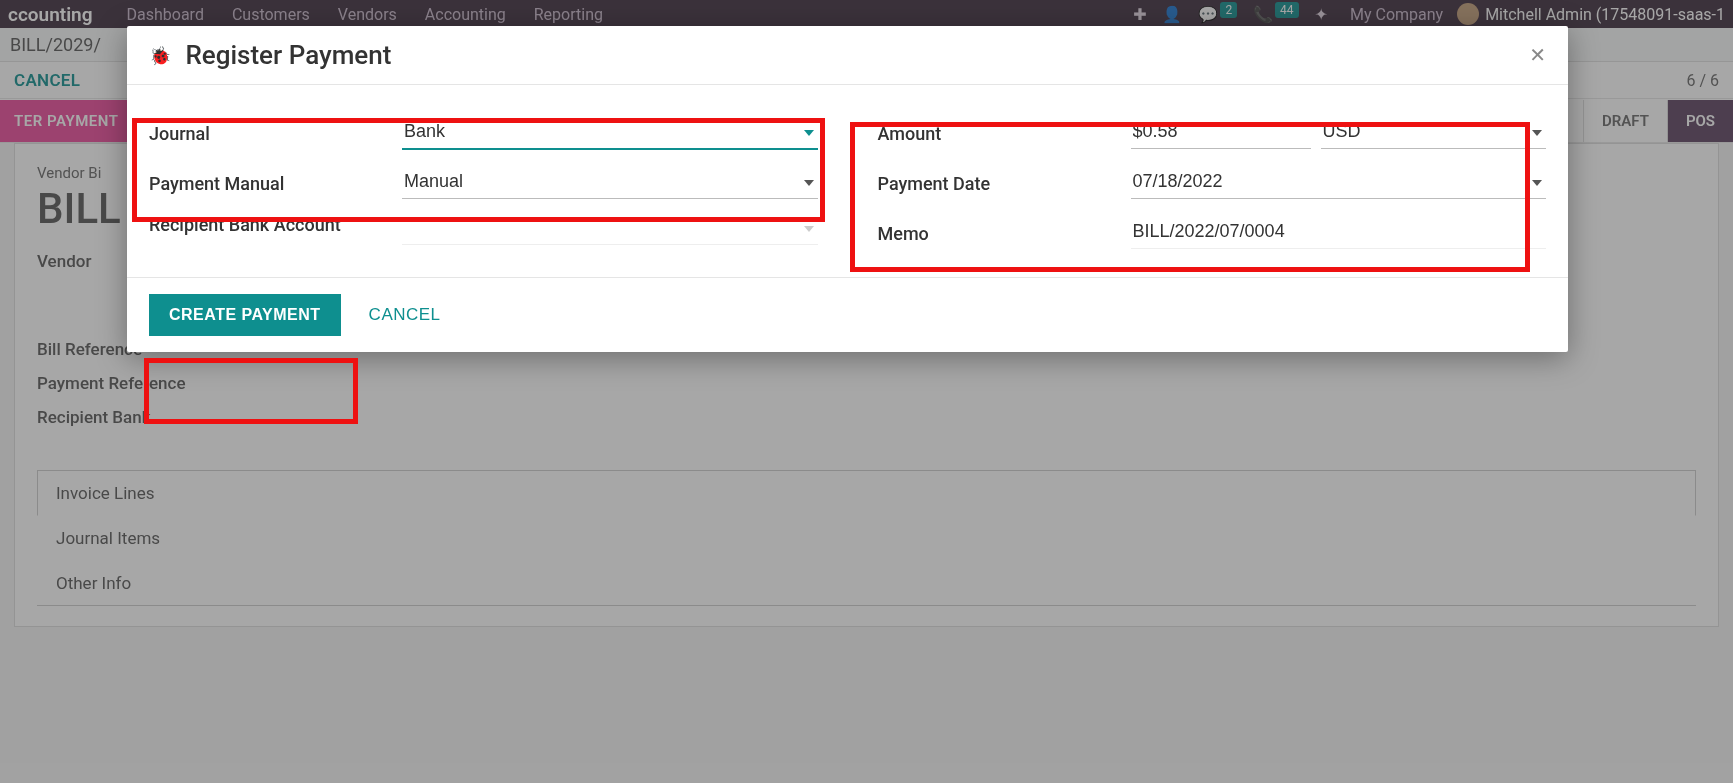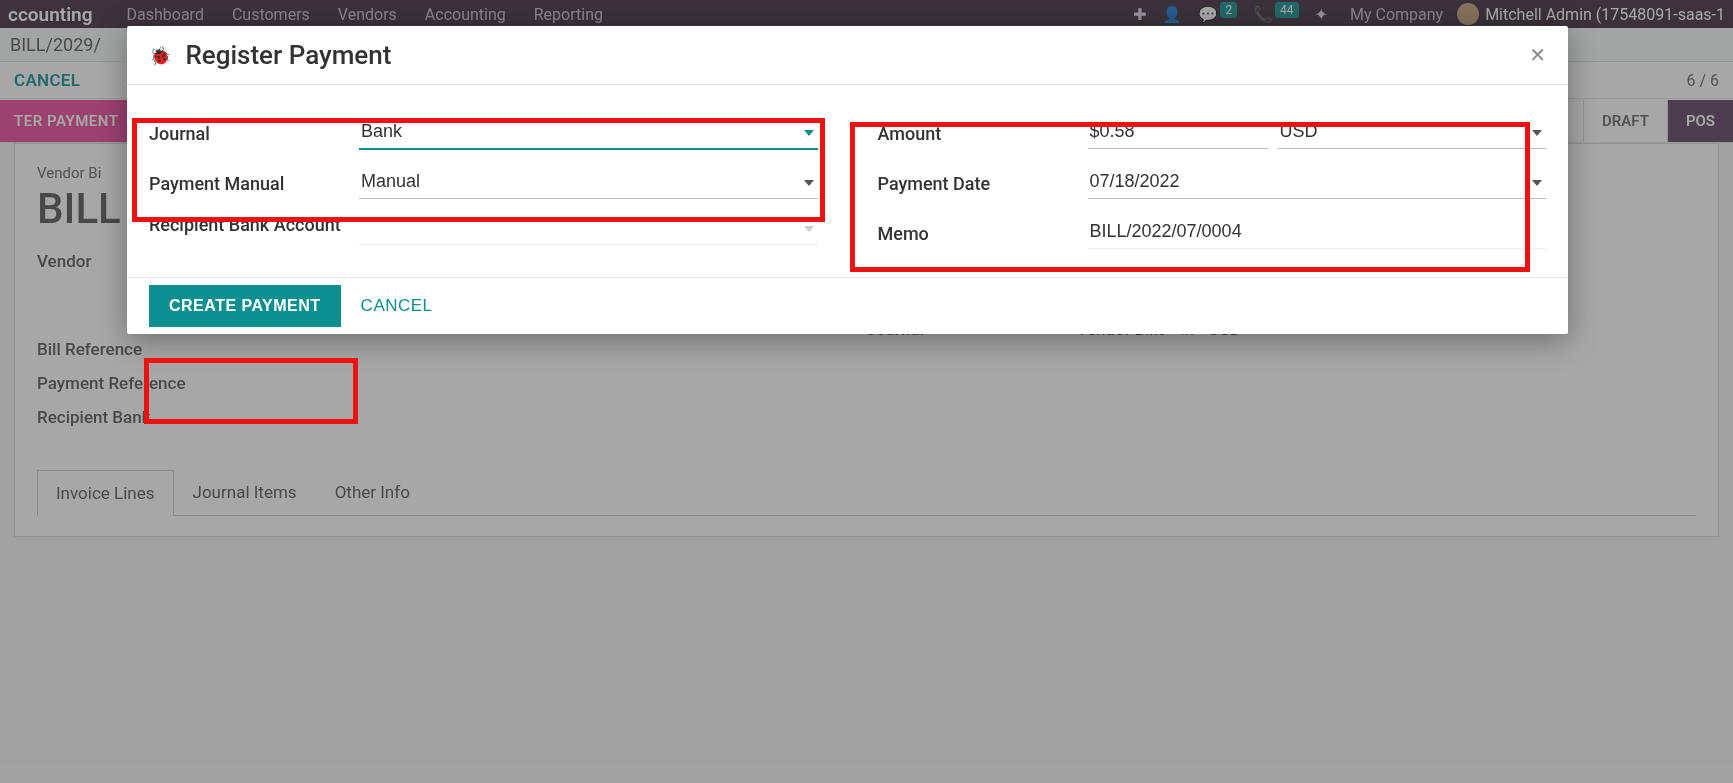--- a/index.html
+++ b/index.html
@@ -104,21 +104,21 @@
   .sheet-row { display:flex; }
   .sheet-col { flex:1; }
   .fld { display:flex; margin-bottom:14px;}
   .fld .lab { width:210px; color:#555; font-size:17px; font-weight:500;}
   .fld .val { flex:1; color:#333; font-size:17px;}
   .fld .val.link { color:#0e8f8f; }
   .addr-line { color:#333; font-size:16px; line-height:1.55;}
   .insym { margin:0 10px; color:#555;}
 
   
-  .tabs { display:flex; border-bottom:1px solid #ccc; margin-top:28px;}
+  .tabs { display:flex; border-bottom:1px solid #ccc; margin-top:28px;flex-direction:column;}
   .tab { padding:12px 18px; color:#555; font-size:17px; border:1px solid transparent; border-bottom:none;}
   .tab.active { border-color:#ccc; background:#fff; position:relative; top:1px; border-bottom:1px solid #fff;}
 
   
   .overlay {
     position:absolute; inset:0;
     background: rgba(60,60,60,0.45);
   }
   .modal {
     position:absolute;
@@ -138,21 +138,21 @@
   .modal-header .title { font-size:26px; font-weight:500;}
   .modal-header .close { margin-left:auto; color:#888; font-size:20px;}
   .modal-body {
     padding: 28px 22px 14px 22px;
     display:flex;
     gap: 60px;
   }
   .form-col { flex:1; }
   .form-row { display:flex; align-items:center; margin-bottom:10px; height:40px;}
   .form-row .flabel { width:210px; font-size:18px; color:#333; font-weight:500;}
-  .form-row .finput-wrap { flex:1; position:relative; display:flex; align-items:flex-end;}
+  .form-row .finput-wrap { flex:1; position:relative; display:flex; align-items:flex-end;margin-left:43px;}
   .finput {
     width:100%;
     border:none;
     border-bottom:1px solid #bbb;
     font-size:18px;
     padding:4px 24px 6px 2px;
     background:transparent;
     outline:none;
     color:#333;
   }
@@ -165,24 +165,24 @@
     border-top:6px solid #555;
   }
   .caret.teal { border-top-color:#0e8f8f;}
   .caret.light { border-top-color:#ccc;}
 
   .amount-row .amt { width: 180px; }
   .amount-row .cur-wrap { flex:1; position:relative; margin-left:10px;}
 
   .modal-footer {
     border-top:1px solid #e5e5e5;
-    padding:7px 22px;
+    padding:16px 22px;
     display:flex;
     align-items:center;
-    gap:20px;
+    gap:28px;
   }
   .btn-primary {
     background:#0e8f8f;
     color:#fff;
     border:none;
     padding:12px 20px;
     font-size:16px;
     font-weight:600;
     letter-spacing:0.5px;
   }

